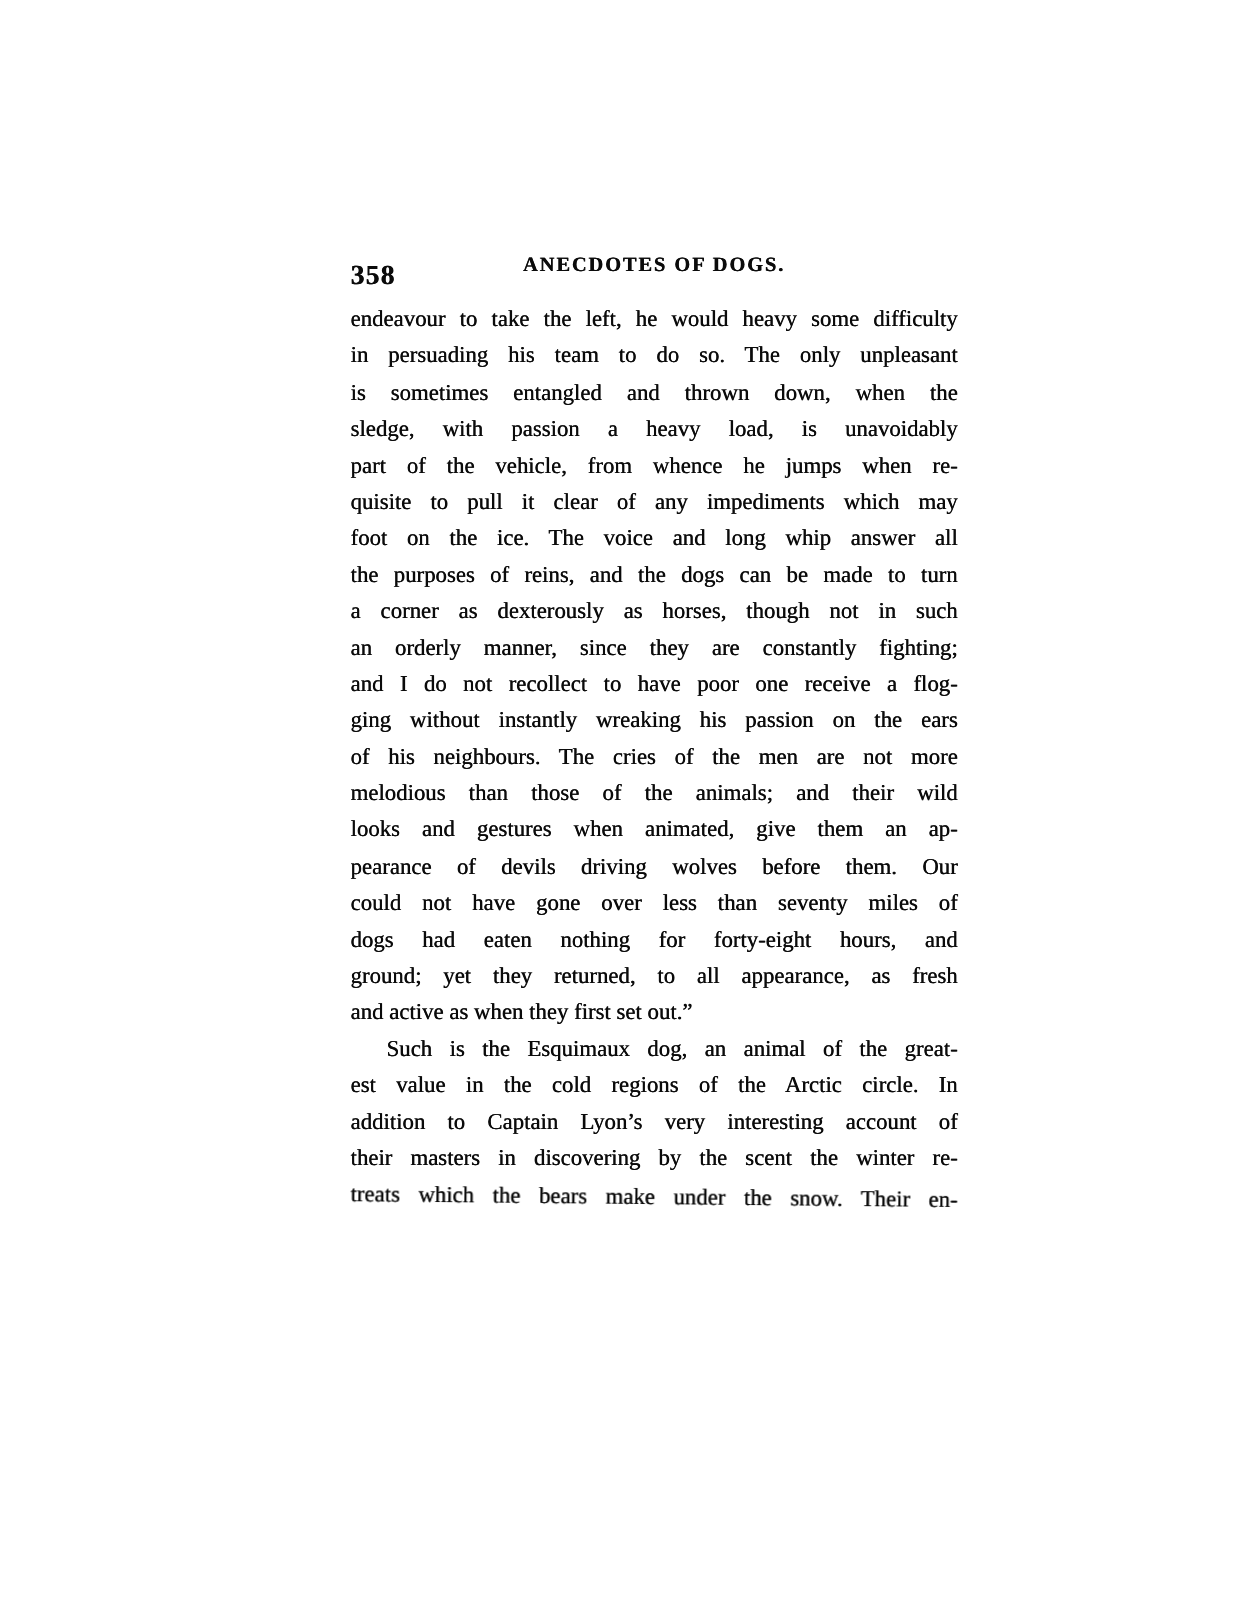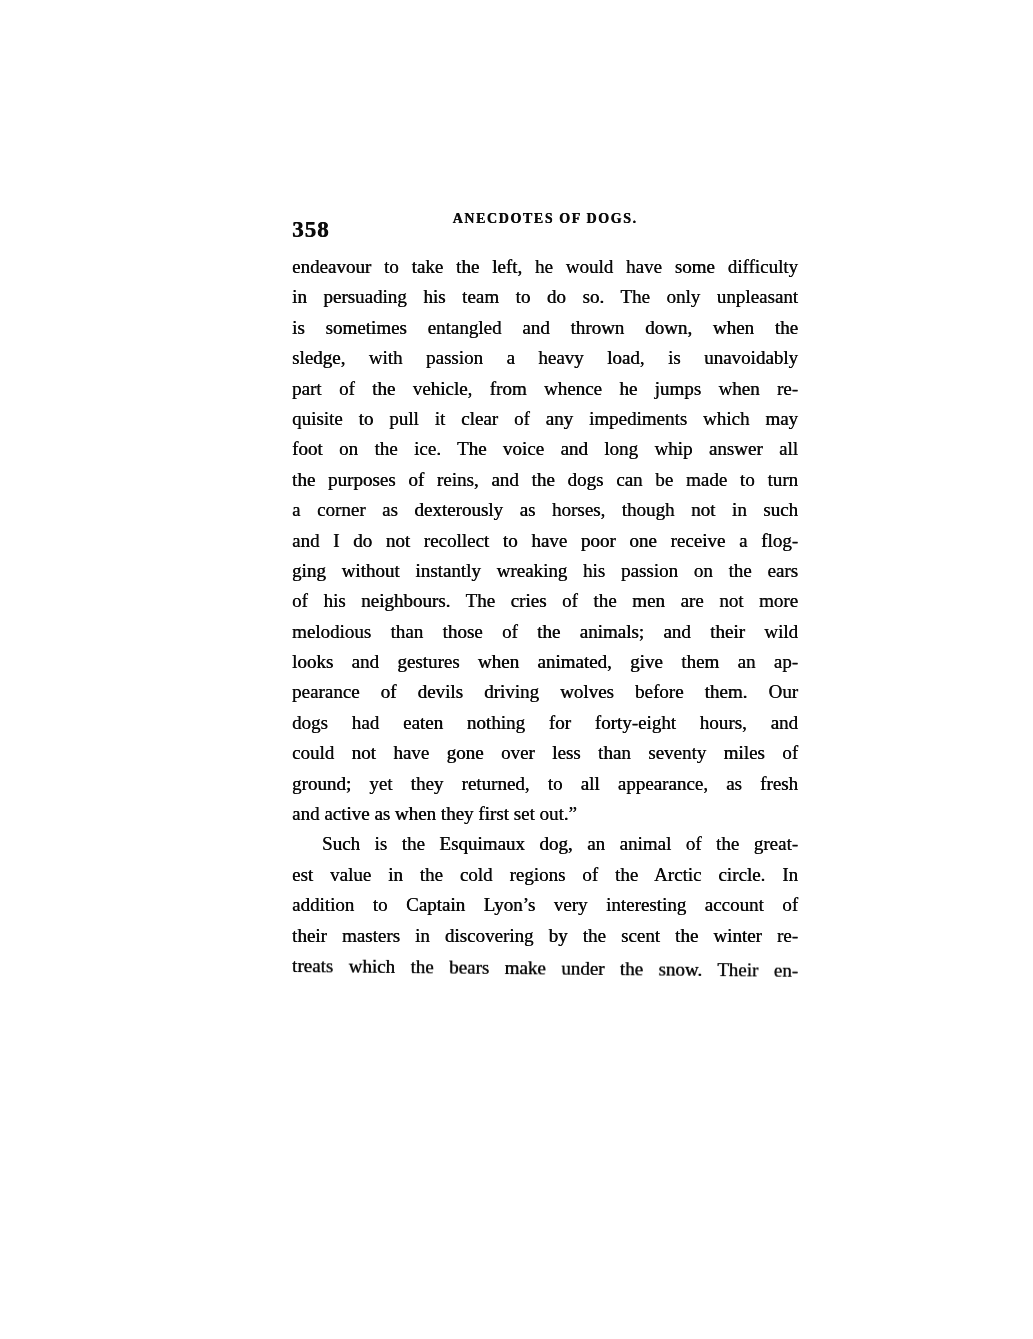--- a/index.html
+++ b/index.html
@@ -32,21 +32,21 @@
     letter-spacing: 1px;
     text-shadow: 0.4px 0 0 currentColor;
     margin-top: 12px;
   }
   .running-title {
     position: absolute;
     left: 0;
     right: 0;
     top: 6px;
     text-align: center;
-    font-size: 14px;
+    font-size: 17px;
     font-weight: bold;
     letter-spacing: 1.6px;
     text-shadow: 0.4px 0 0 currentColor;
   }
   .body-text {
     position: absolute;
     left: 292px;
     top: 252px;
     width: 506px;
   }
@@ -73,37 +73,38 @@
 </style>
 </head>
 <body>
 
 <div class="scan-page">
   <div class="page-header">
     <span class="page-number">358</span>
     <span class="running-title">ANECDOTES OF DOGS.</span>
   </div>
   <div class="body-text">
-      <div class="text-line">endeavour to take the left, he would have some difficulty</div>
+      <div class="text-line">endeavour to take the left, he would heavy some difficulty</div>
       <div class="text-line">in persuading his team to do so. The only unpleasant</div>
       <div class="text-line">is sometimes entangled and thrown down, when the</div>
       <div class="text-line">sledge, with passion a heavy load, is unavoidably</div>
       <div class="text-line">part of the vehicle, from whence he jumps when re-</div>
       <div class="text-line">quisite to pull it clear of any impediments which may</div>
       <div class="text-line">foot on the ice. The voice and long whip answer all</div>
       <div class="text-line">the purposes of reins, and the dogs can be made to turn</div>
       <div class="text-line">a corner as dexterously as horses, though not in such</div>
+      <div class="text-line">an orderly manner, since they are constantly fighting;</div>
       <div class="text-line">and I do not recollect to have poor one receive a flog-</div>
       <div class="text-line">ging without instantly wreaking his passion on the ears</div>
       <div class="text-line">of his neighbours. The cries of the men are not more</div>
       <div class="text-line">melodious than those of the animals; and their wild</div>
       <div class="text-line">looks and gestures when animated, give them an ap-</div>
       <div class="text-line">pearance of devils driving wolves before them. Our</div>
+      <div class="text-line">could not have gone over less than seventy miles of</div>
       <div class="text-line">dogs had eaten nothing for forty-eight hours, and</div>
-      <div class="text-line">could not have gone over less than seventy miles of</div>
       <div class="text-line">ground; yet they returned, to all appearance, as fresh</div>
       <div class="text-line no-justify">and active as when they first set out.”</div>
       <div class="text-line indent">Such is the Esquimaux dog, an animal of the great-</div>
       <div class="text-line">est value in the cold regions of the Arctic circle. In</div>
       <div class="text-line">addition to Captain Lyon’s very interesting account of</div>
       <div class="text-line">their masters in discovering by the scent the winter re-</div>
       <div class="text-line scan-tilt">treats which the bears make under the snow. Their en-</div>
     </div>
 </div>
 

